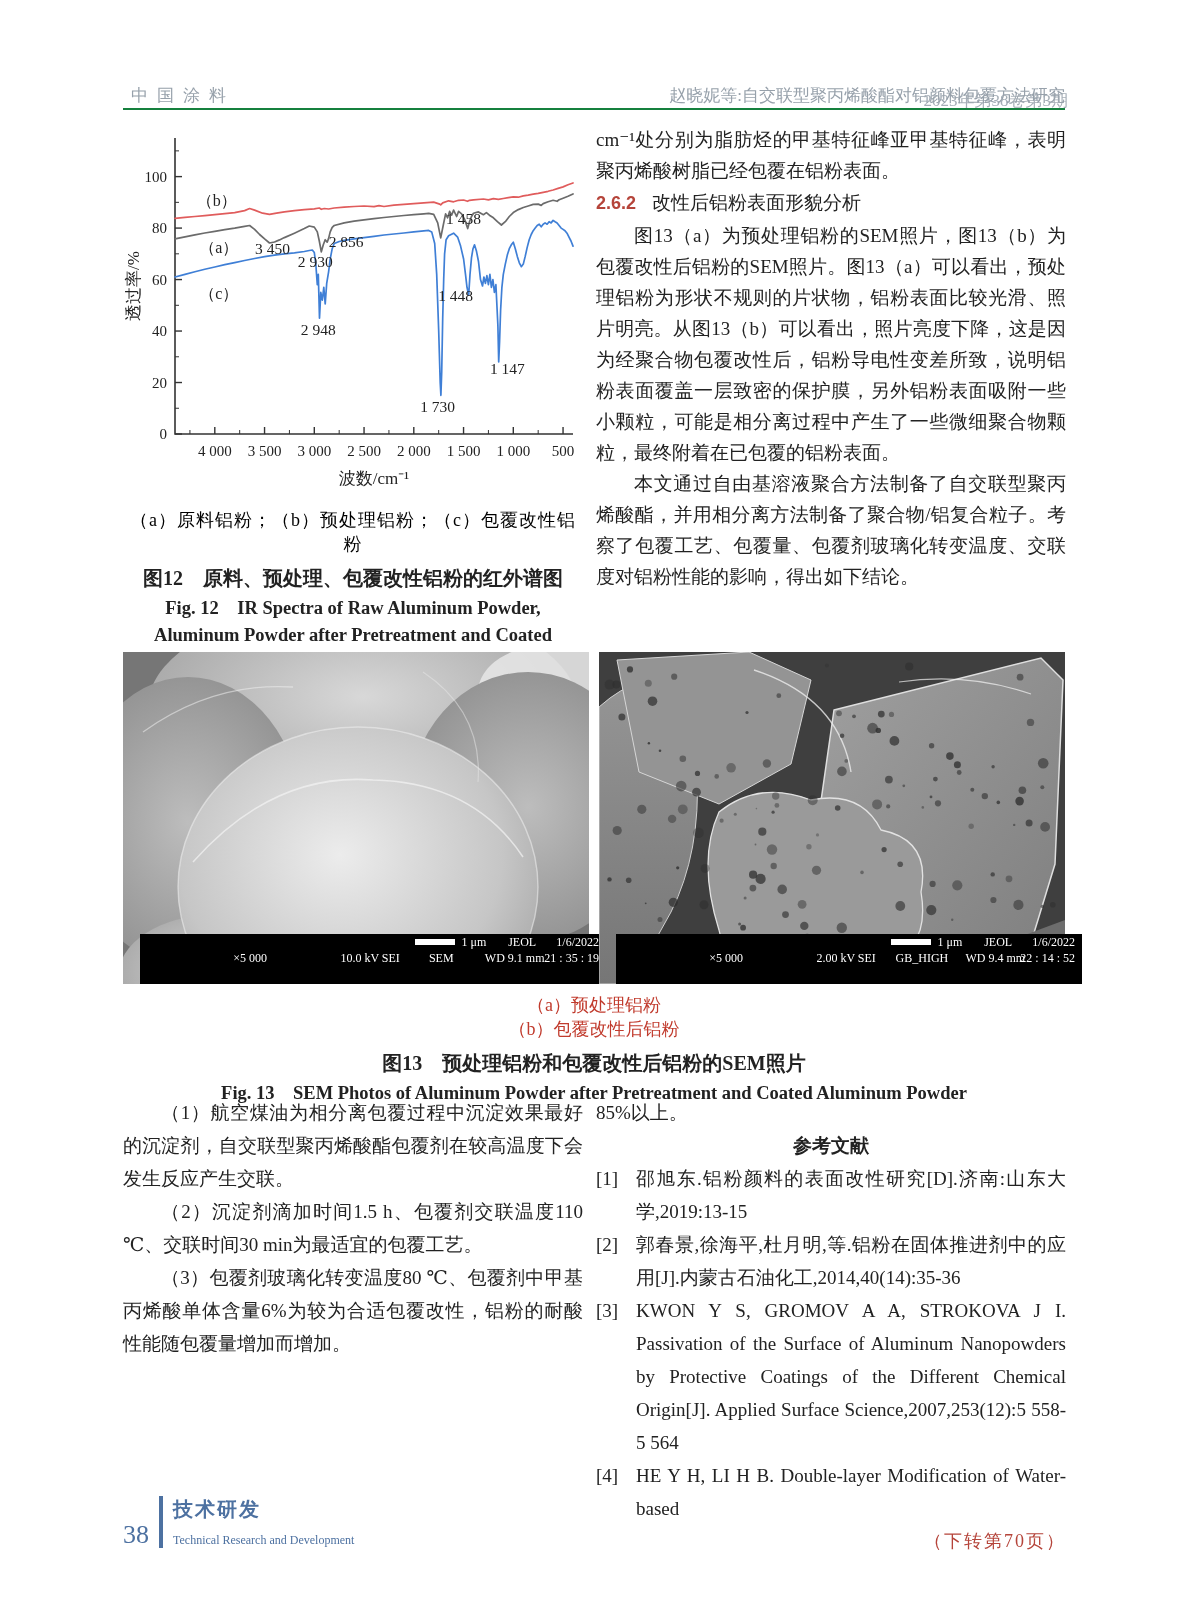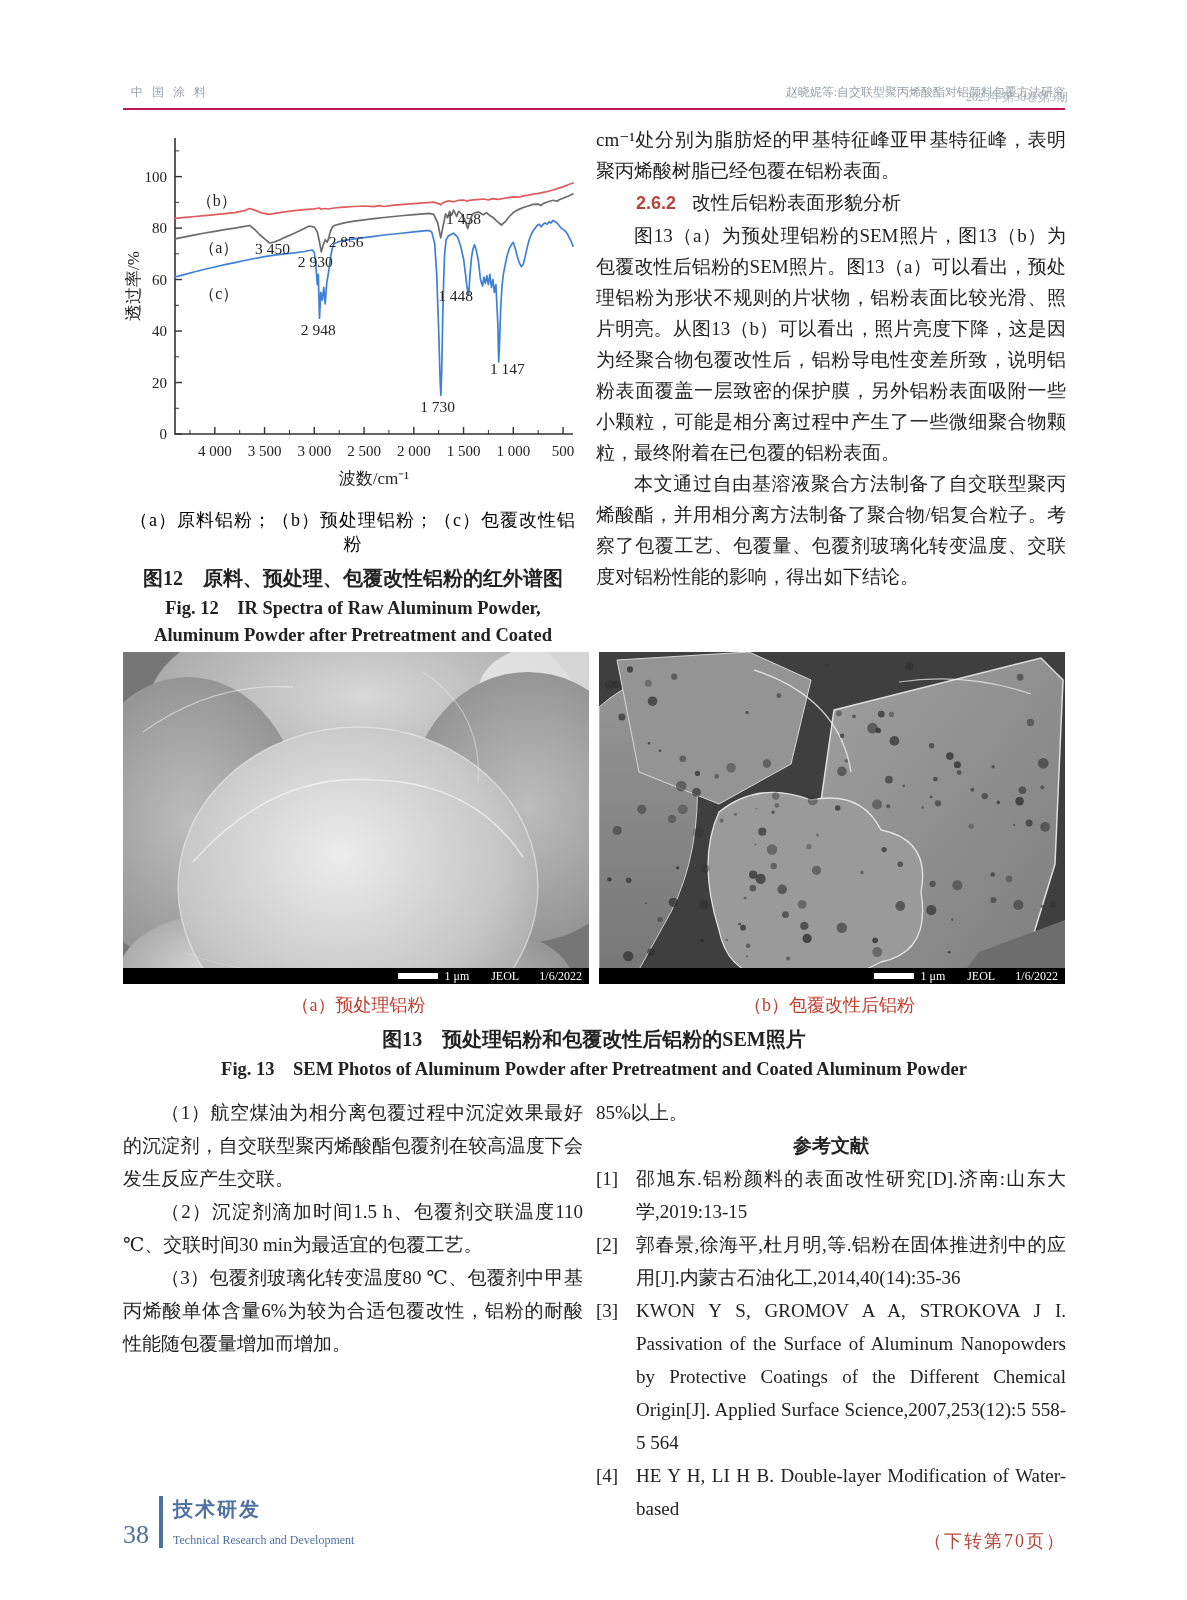--- a/index.html
+++ b/index.html
@@ -1,52 +1,52 @@
 <!DOCTYPE html>
 <html><head>
 <meta charset="utf-8">
 <style>
   html,body{margin:0;padding:0;background:#e9e9e9;}
   .page{position:relative;width:1187px;height:1600px;margin:0 auto;background:#ffffff;
         font-family:"Liberation Serif","DejaVu Serif",serif;color:#222;overflow:hidden;}
 
   
   .hdr{position:absolute;left:123px;top:84px;width:942px;height:24px;
-       border-bottom:2px solid #be185d;color:#97a1ab;font-size:12px;}
+       border-bottom:2px solid #15803d;color:#97a1ab;font-size:17px;}
   .hdr-journal{position:absolute;left:8px;top:0;letter-spacing:9px;}
   .hdr-right{position:absolute;right:0;top:0;white-space:nowrap;}
   .hdr-issue{position:absolute;right:-3px;top:5px;white-space:nowrap;opacity:.85;}
 
   
   .col-left{position:absolute;left:123px;top:128px;width:460px;}
   .col-right{position:absolute;left:596px;top:124px;width:470px;}
   .para{font-size:19px;line-height:31px;text-align:justify;}
   .indent{text-indent:2em;}
   .h262{font-size:19px;line-height:32px;margin:1px 0;}
-  .h262 .num{color:#b5443a;font-family:"Liberation Sans",sans-serif;font-weight:bold;font-size:18px;margin-right:16px;margin-left:40px;}
+  .h262 .num{color:#b5443a;font-family:"Liberation Sans",sans-serif;font-weight:bold;font-size:18px;margin-right:16px;}
   .h3row{margin:14px 0 8px 4px;color:#b5443a;font-weight:bold;font-size:25px;letter-spacing:2px;}
   .h3row .num{margin-right:24px;}
 
   
   .fig12 svg{display:block;}
   .fig-legend{margin-top:8px;text-align:center;color:#000000;font-size:18px;letter-spacing:1px;}
   .figcap-cn{margin-top:9px;text-align:center;font-weight:bold;font-size:20px;}
   .figcap-en{margin-top:3px;text-align:center;font-weight:bold;font-size:18.5px;line-height:27px;}
 
   
   .fig13{position:absolute;left:123px;top:652px;width:942px;}
   .sem-row{display:flex;gap:10px;}
   .sem{position:relative;width:466px;height:332px;background:#777;}
   .sem svg{position:absolute;left:0;top:0;}
-  .sem-bar{position:absolute;left:0;bottom:0;width:100%;height:16px;background:#000;color:#fff;
+  .sem-bar{position:absolute;left:17px;bottom:0;width:100%;height:50px;background:#000;color:#fff;
            font-size:12px;font-family:"Liberation Serif",serif;}
   .sem-bar span{position:absolute;white-space:nowrap;}
   .sb-scale{position:absolute;width:40px;height:6px;background:#fff;top:5px;left:59%;}
   .r1{top:1px;} .r2{top:17px;}
-  .subcaps{display:flex;margin-top:9px;}
+  .subcaps{display:flex;margin-top:9px;flex-direction:column;}
   .subcap{flex:1;text-align:center;color:#c13b2d;font-size:18px;}
 
   
   .bot-left{position:absolute;left:123px;top:1096px;width:460px;}
   .bot-right{position:absolute;left:596px;top:1096px;width:470px;}
   .bpara{font-size:19px;line-height:33px;text-align:justify;}
   .refhead{text-align:center;font-weight:bold;font-size:19px;line-height:33px;}
   .ref{position:relative;padding-left:40px;font-size:19px;line-height:33px;text-align:justify;}
   .ref .num{position:absolute;left:0;top:0;}
   .cont-note{text-align:right;color:#b5443a;font-size:18px;line-height:33px;letter-spacing:2px;margin-top:0;}

